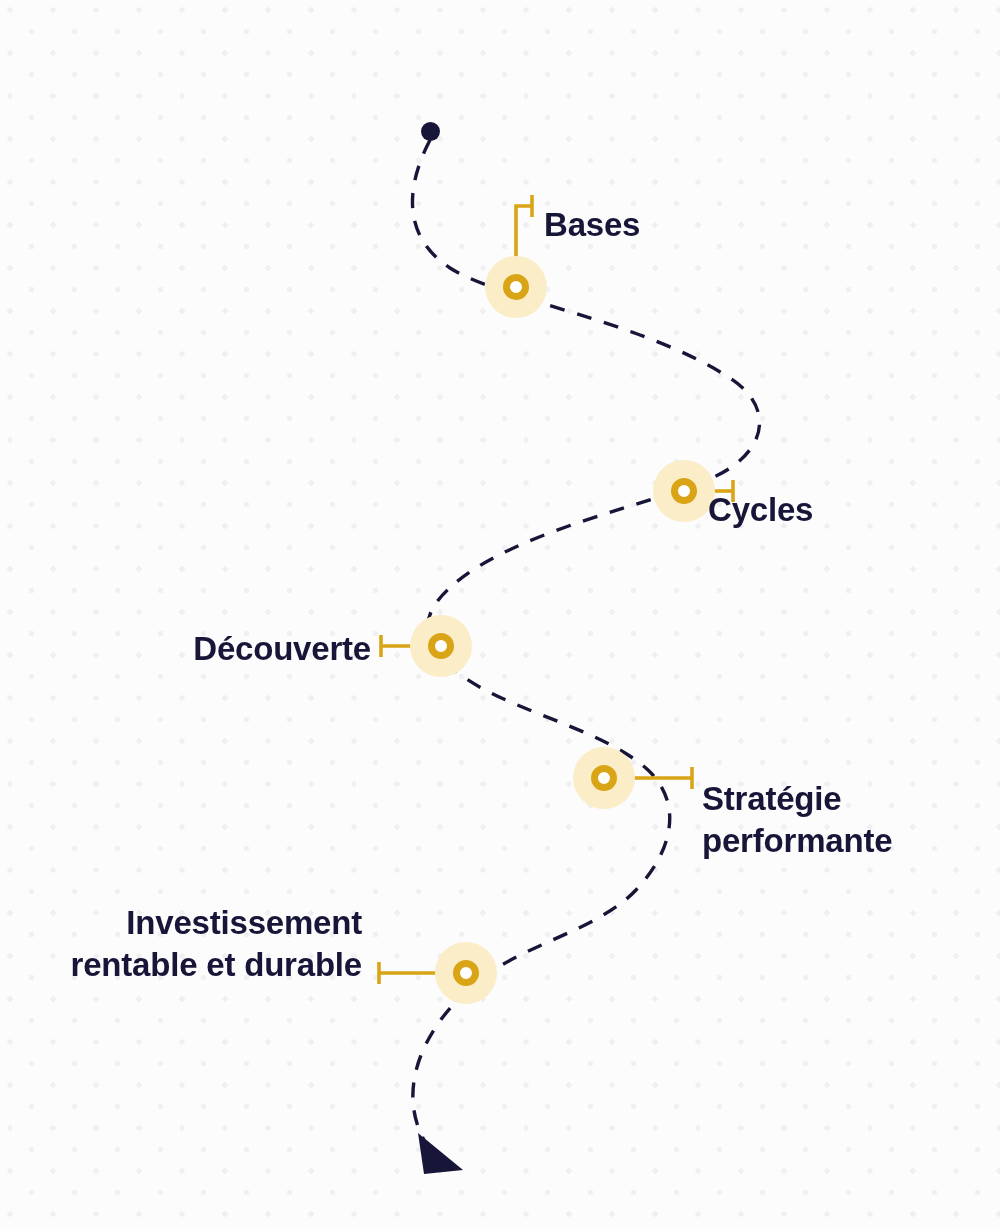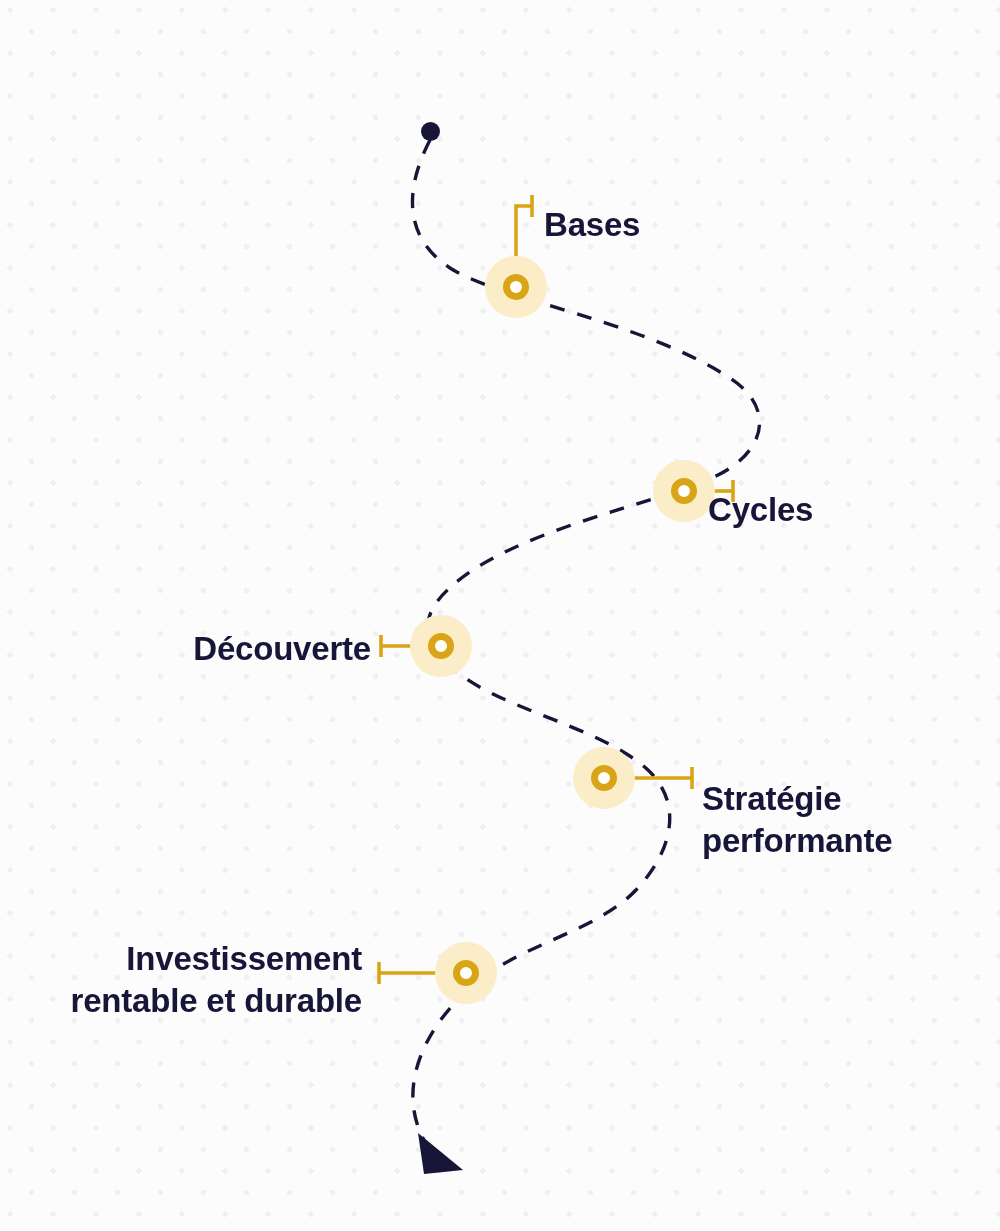--- a/index.html
+++ b/index.html
@@ -120,17 +120,17 @@
       </div>
       <div class="node-label align-right" style="left: 0px; top: 628px; width: 371px; color: rgb(23, 21, 56);">Découverte</div>
       <div class="node-marker" style="left: 604px; top: 778px; background: rgb(251, 237, 200);">
         <div class="node-ring" style="border-color: rgb(217, 164, 21);"></div>
       </div>
       <div class="node-label align-left" style="left: 702px; top: 762px; color: rgb(23, 21, 56);">Stratégie
 performante</div>
       <div class="node-marker" style="left: 466px; top: 973px; background: rgb(251, 237, 200);">
         <div class="node-ring" style="border-color: rgb(217, 164, 21);"></div>
       </div>
-      <div class="node-label align-right" style="left: 0px; top: 938px; width: 362px; color: rgb(23, 21, 56);">Investissement
+      <div class="node-label align-right" style="left: 0px; top: 902px; width: 362px; color: rgb(23, 21, 56);">Investissement
 rentable et durable</div>
     </div>
 
 </div>
 
 </body></html>

